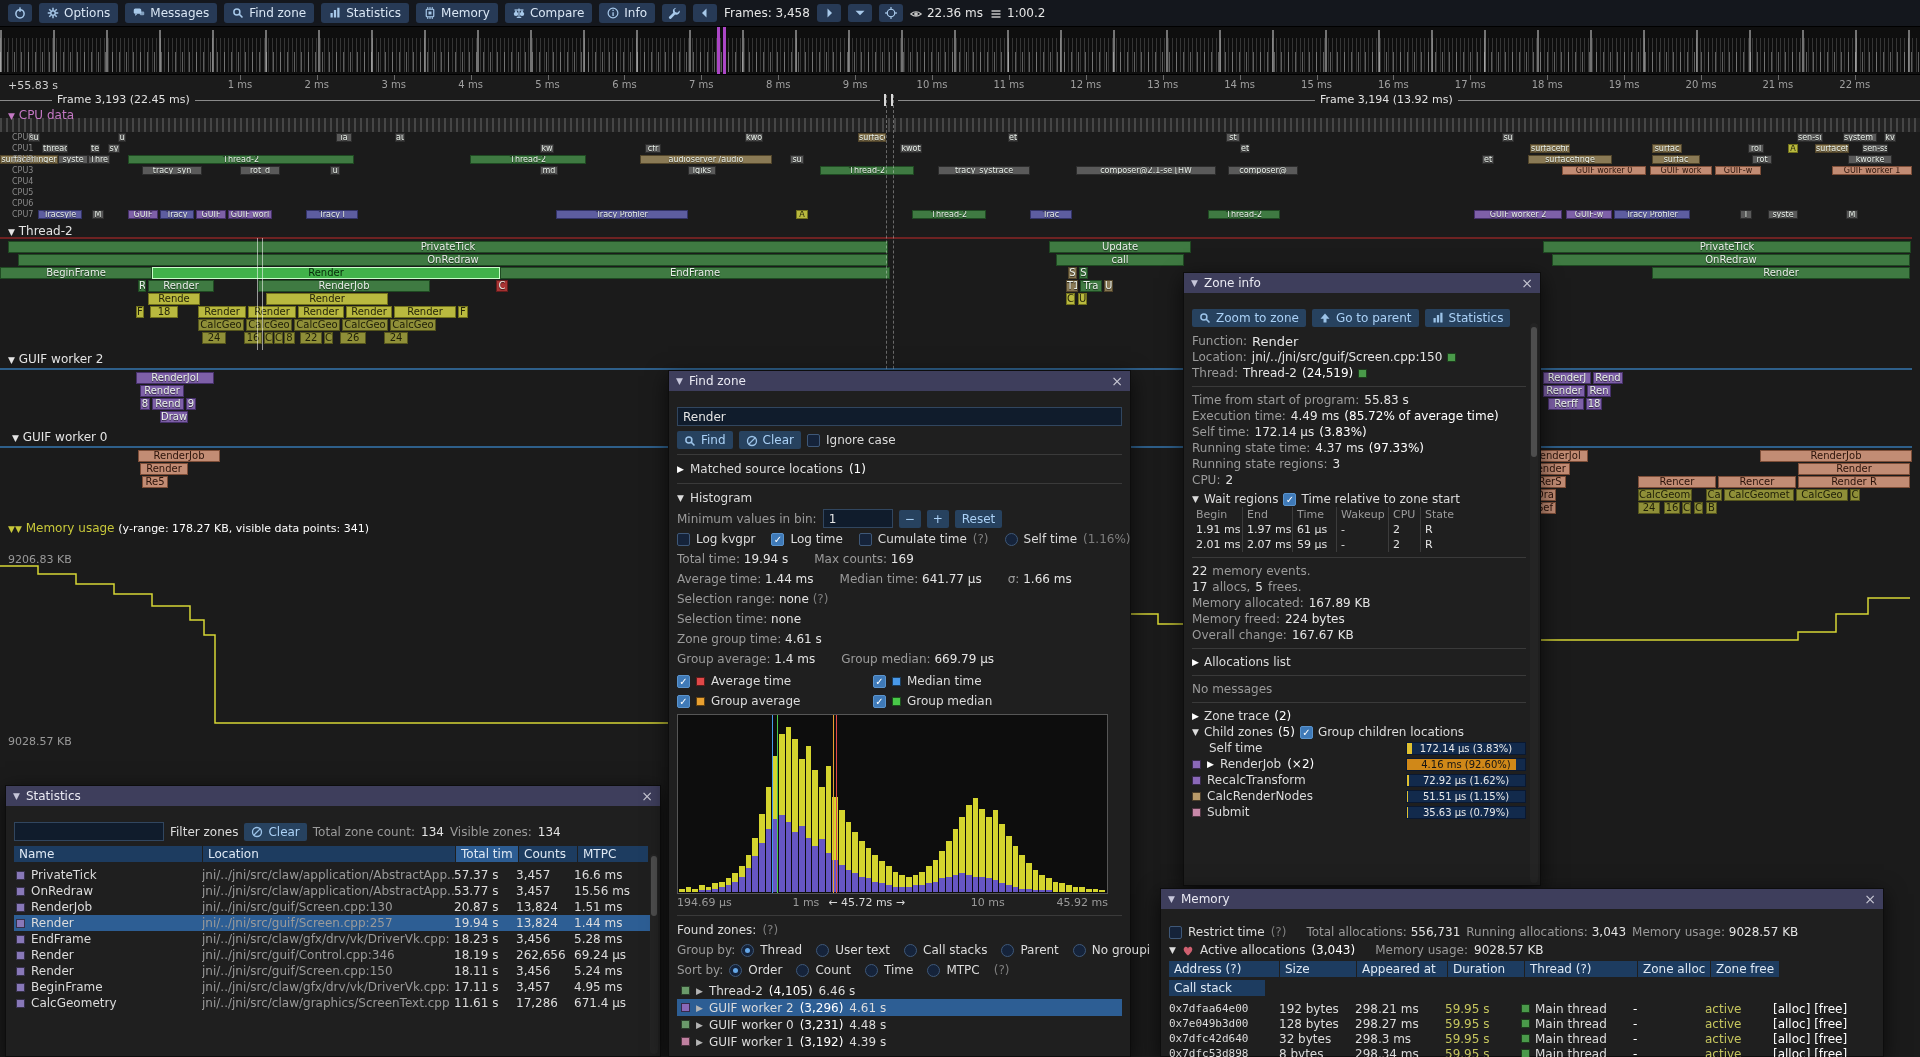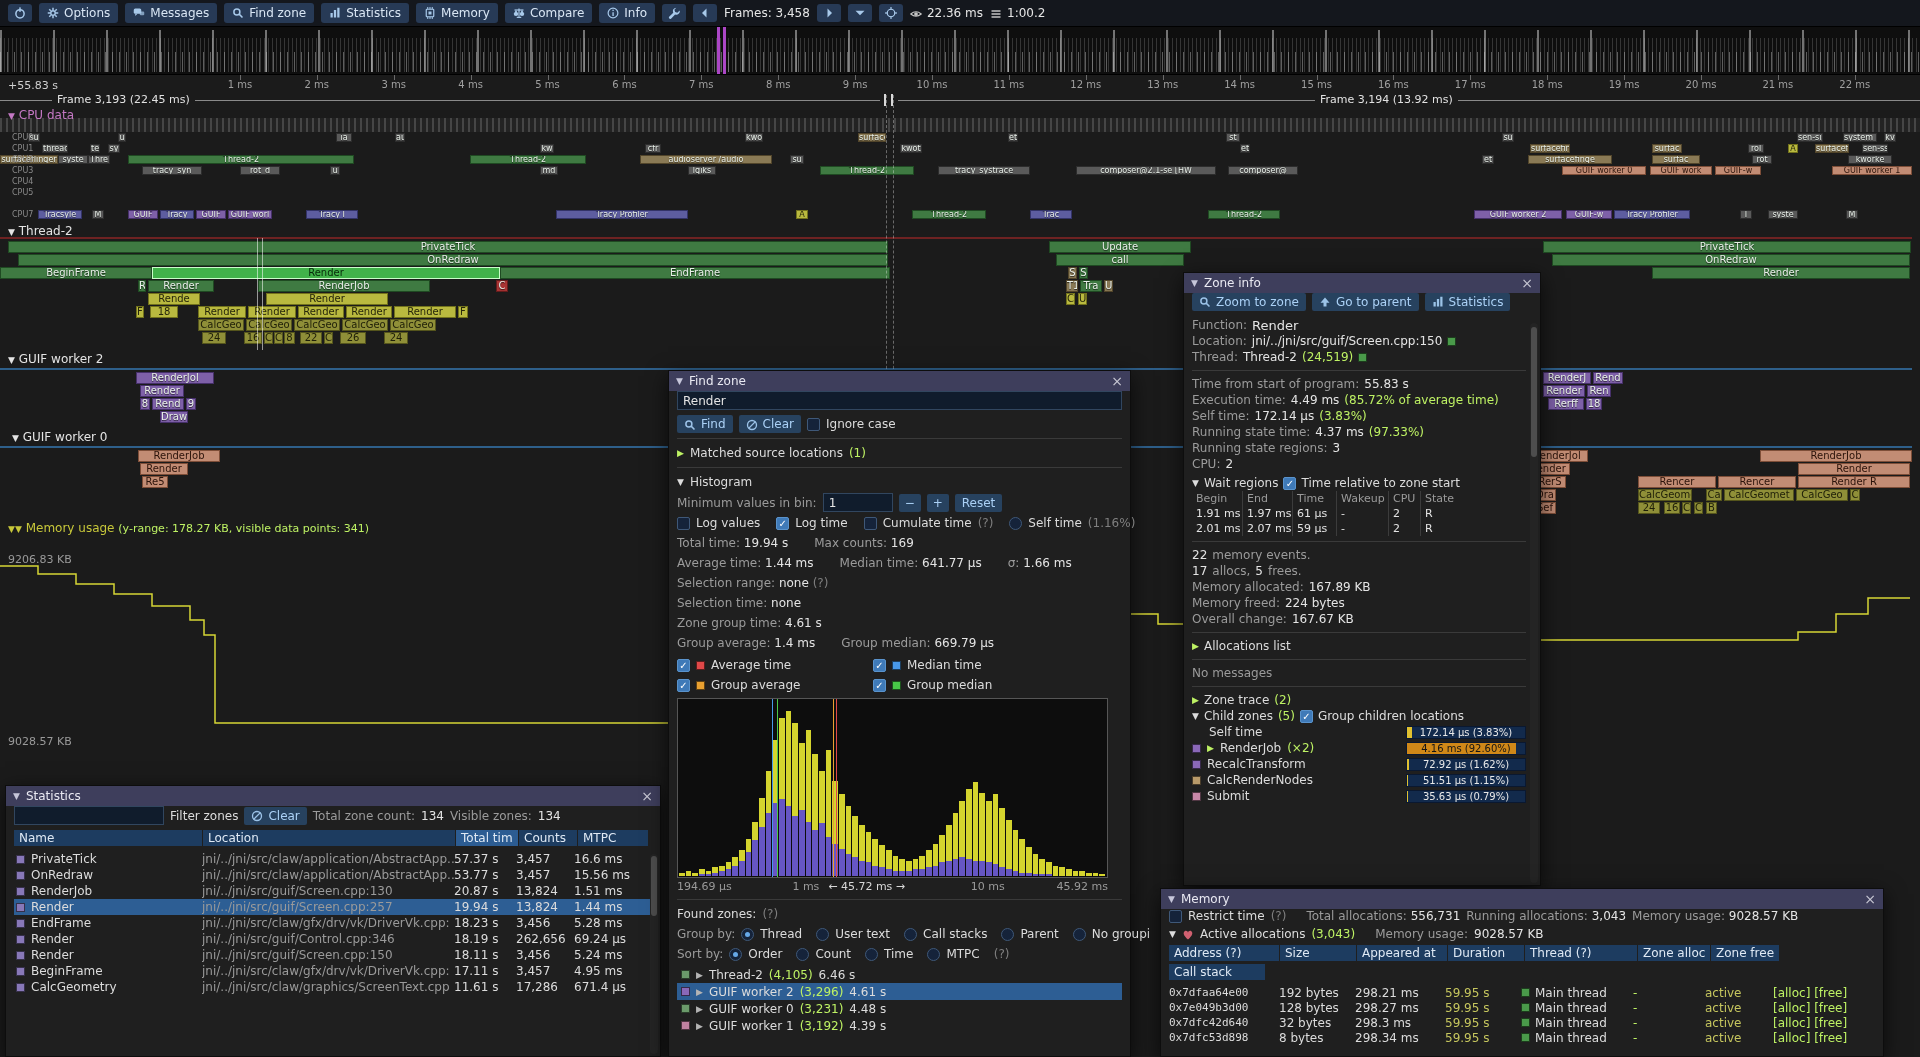--- a/index.html
+++ b/index.html
@@ -54,25 +54,25 @@
 .cpu-label{position:absolute;left:12px;top:0;font-size:8px;color:#8a8a8a;z-index:2}
 #cpu-usage{position:absolute;top:10px;left:0;right:0;height:14px;background:repeating-linear-gradient(90deg,rgba(150,150,150,.35) 0 2px,rgba(80,80,80,.15) 2px 6px)}
 .vdash{position:absolute;width:0;border-left:1px dashed rgba(255,255,255,.35);z-index:2}
 .vsel{position:absolute;width:1px;background:rgba(255,255,255,.55);z-index:2}
 .memlab{position:absolute;font-size:11px;color:#9a9a9a}
 
 .window{position:absolute;background:#1f1f1f;border:1px solid #0d0d0d;box-shadow:0 6px 20px rgba(0,0,0,.65);z-index:20}
 .titlebar{height:20px;background:#3e3e5c;display:flex;align-items:center;gap:6px;padding:0 7px;color:#e9e9f2;font-size:12px;cursor:default}
 .titlebar .tri{font-size:9px;color:#c6c6da}
 .titlebar .close{margin-left:auto;color:#c6c6d2;font-size:14px;line-height:14px;cursor:pointer}
-.wbody{padding:0 8px;position:relative}
+.wbody{padding:16px 8px;position:relative}
 .chip{display:inline-flex;align-items:center;gap:5px;background:#27425f;color:#abd1f6;padding:2px 7px;border-radius:2px;font-size:12px;cursor:pointer;white-space:nowrap}
 .chip .ticon{color:#9cc3e8}
 .tinput{background:#101c2c;border:1px solid #31465f;color:#e4e4e4;font-family:"DejaVu Sans",sans-serif;font-size:12px;height:19px;padding:0 5px;outline:none}
-.lab{color:#9b9b9b}.val{color:#e4e4e4}.dim{color:#bef264}
+.lab{color:#9b9b9b}.val{color:#e4e4e4}.dim{color:#ffffff}
 .hint{color:#7f7f7f}
 .cb{width:13px;height:13px;background:#15233a;border:1px solid #3f5878;display:inline-flex;align-items:center;justify-content:center;border-radius:2px;flex:none;font-size:10px;color:#fff;cursor:pointer}
 .cb.on{background:#3f7ab8;border-color:#5a93cc}
 .radio{width:13px;height:13px;border-radius:50%;background:#15233a;border:1px solid #3f5878;position:relative;flex:none;display:inline-block;cursor:pointer}
 .radio.on::after{content:"";position:absolute;inset:3px;border-radius:50%;background:#66a8e8}
 .sq{width:9px;height:9px;display:inline-block;border:1px solid rgba(0,0,0,.6);flex:none}
 .divider{height:1px;background:#3a3a3a;margin:5px 0}
 .row{display:flex;align-items:center;gap:6px}
 .th{display:inline-block;background:#1d3c60;color:#dfe9f4;padding:1px 5px;margin-right:1px;overflow:hidden;white-space:nowrap;font-size:12px;cursor:pointer}
 .th.sorted{background:#2c5c92}
@@ -416,20 +416,23 @@
         <div class="zone z-s cpu-zone" style="left:1650px;width:62px">GUIF work</div>
         <div class="zone z-s cpu-zone" style="left:1715px;width:46px">GUIF-w</div>
         <div class="zone z-s cpu-zone" style="left:1832px;width:80px">GUIF worker 1</div>
       </div>
       <div class="cpu-row" style="top:44px">
         <span class="cpu-label">CPU4</span>
       </div>
       <div class="cpu-row" style="top:55px">
         <span class="cpu-label">CPU5</span>
       </div>
+      <div class="cpu-row" style="top:66px">
+        <span class="cpu-label">CPU6</span>
+      </div>
       <div class="cpu-row" style="top:77px">
         <span class="cpu-label">CPU7</span>
         <div class="zone z-bl cpu-zone" style="left:38px;width:44px">Tracsyle</div>
         <div class="zone z-gy cpu-zone" style="left:92px;width:12px">M</div>
         <div class="zone z-p cpu-zone" style="left:128px;width:30px">GUIF</div>
         <div class="zone z-bl cpu-zone" style="left:160px;width:34px">Tracy</div>
         <div class="zone z-p cpu-zone" style="left:196px;width:30px">GUIF</div>
         <div class="zone z-p cpu-zone" style="left:228px;width:44px">GUIF worl</div>
         <div class="zone z-bl cpu-zone" style="left:306px;width:52px">Tracy I</div>
         <div class="zone z-bl cpu-zone" style="left:556px;width:132px">Tracy Profiler</div>
@@ -725,21 +728,21 @@
       <input class="tinput" style="width: 70px;" value="1">
       <span class="chip" style="padding:2px 6px">−</span>
       <span class="chip" style="padding:2px 6px">+</span>
       <span class="chip">
           <span>Reset</span>
         </span>
     </div>
     <div class="fz-line" id="fz-checks">
         <span class="row" style="margin-right:10px">
           <span class="cb"></span>
-          <span>Log values</span>
+          <span>Log kvgpr</span>
         </span>
         <span class="row" style="margin-right:10px">
           <span class="cb on">✓</span>
           <span>Log time</span>
         </span>
         <span class="row" style="margin-right:10px">
           <span class="cb"></span>
           <span>Cumulate time</span>
           <span class="hint">(?)</span>
         </span>

